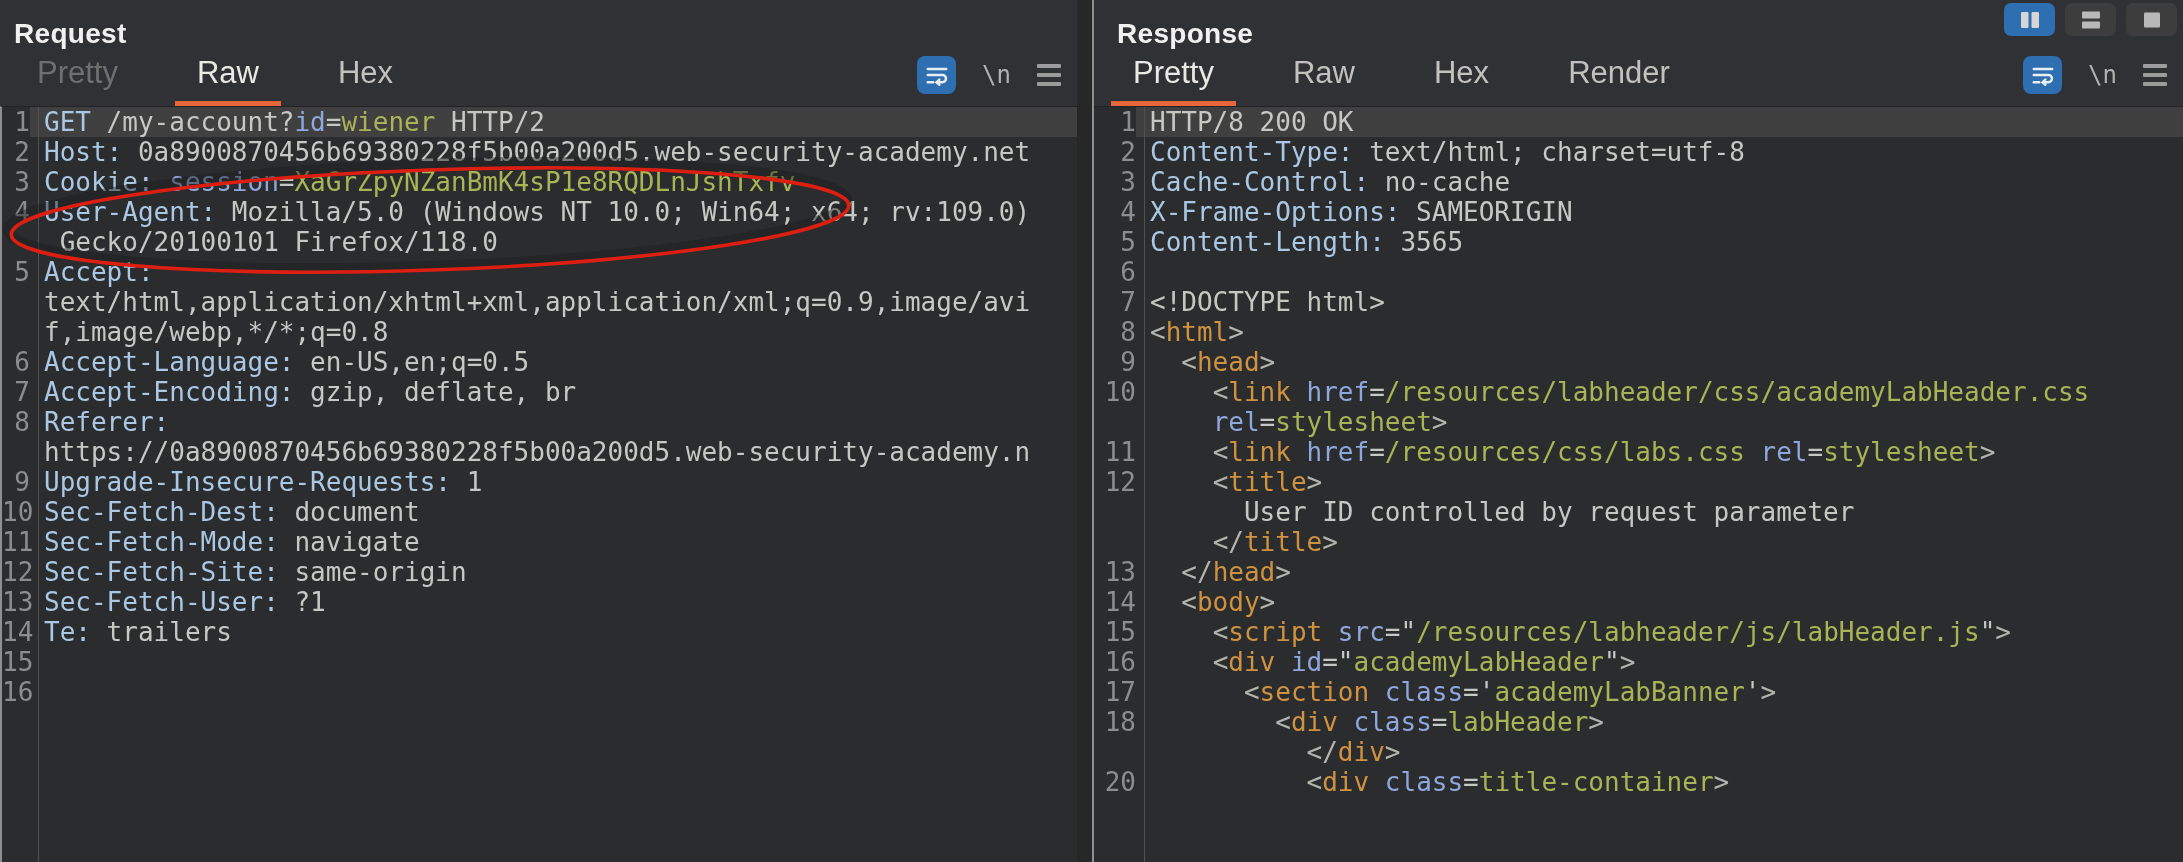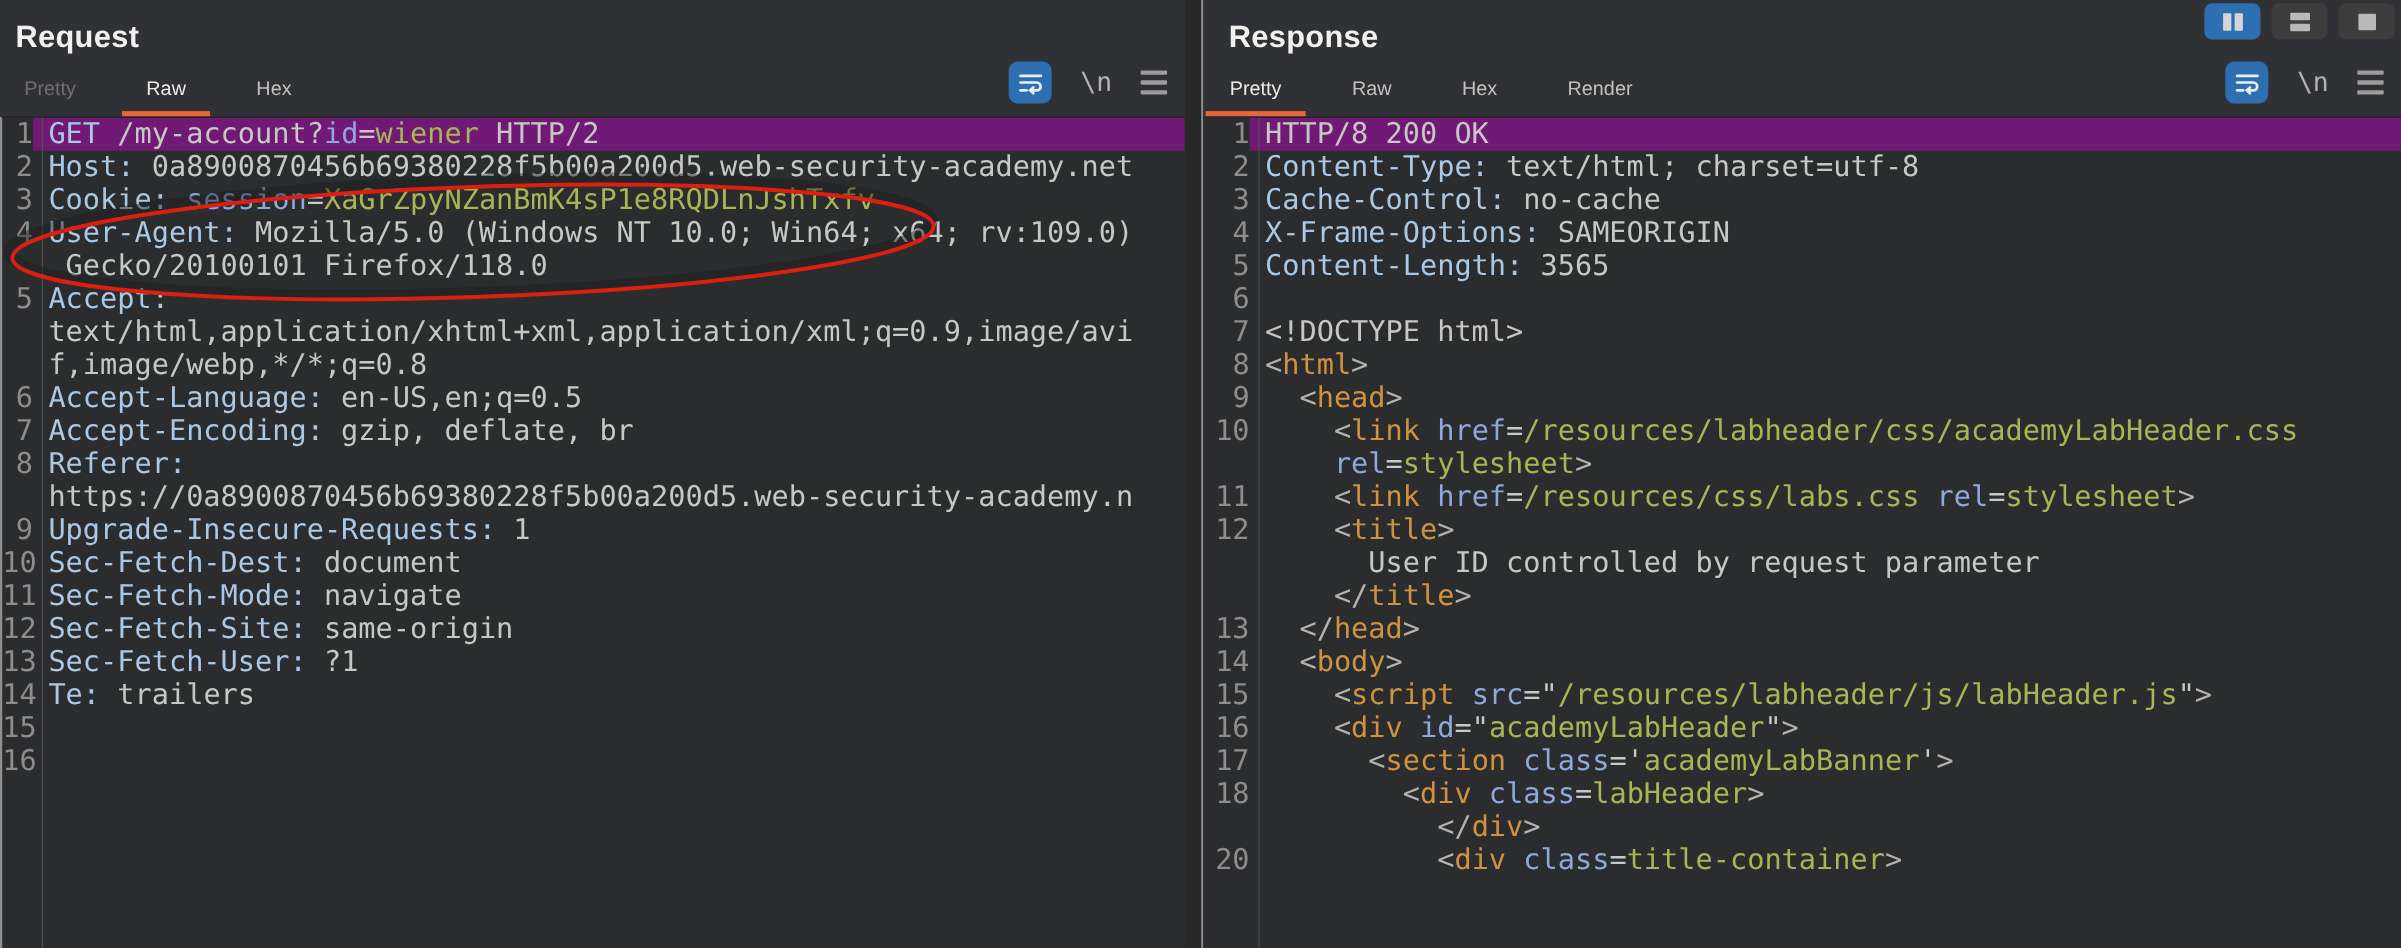--- a/index.html
+++ b/index.html
@@ -18,21 +18,21 @@
   .spacer { width:17px; flex:none; background:#272727; border-right:2px solid #8f8f8f; }
   .panel-right { flex:1; }
 
   .panel-header { padding-top:18px; flex:none; }
   .panel-title { margin:0 0 0 14px; font-size:28px; font-weight:bold; color:#f1f0ee; letter-spacing:.3px; }
   .panel-right .panel-title { margin-left:23px; }
 
   .tab-row { display:flex; align-items:flex-end; height:56px; padding-right:16px; }
   .tabs { display:flex; gap:20px; padding-left:0; }
   .panel-right .tabs { padding-left:2px; }
-  .tab { position:relative; padding:0 22px 15px; font-size:18px; color:#c3c1be; cursor:default; }
+  .tab { position:relative; padding:0 22px 15px; font-size:31px; color:#c3c1be; cursor:default;margin-left:15px; }
   .tab.active { color:#ebe9e6; }
   .tab.active::after { content:""; position:absolute; left:0; right:0; bottom:0; height:5px; background:#e8673a; }
   .tab.disabled { color:#6f6f6f; }
 
   .view-icons { margin-left:auto; display:flex; align-items:center; gap:26px; padding-bottom:12px; }
   .wrap-btn { width:39px; height:38px; background:#2e6fb2; border-radius:8px; display:flex; align-items:center; justify-content:center; }
   .nl-label { font-family:"DejaVu Sans Mono", monospace; font-size:24px; color:#b2b2b2; }
   .menu-btn { display:flex; flex-direction:column; gap:5px; padding:4px 0; }
   .menu-btn i { display:block; width:24px; height:4px; background:#9c9c9c; border-radius:1px; }
 
@@ -45,21 +45,21 @@
   .panel-left .editor { border-left:2px solid #8f8f8f; }
   .editor::before { content:""; position:absolute; top:0; bottom:0; width:1px; background:#515151; }
   .editor.gut-sm::before { left:36px; }
   .editor.gut-lg::before { left:50px; }
 
   .row { display:flex; height:30px; }
   .ln { flex:none; text-align:right; color:#8d8d8d; }
   .gut-sm .ln { width:28px; }
   .gut-lg .ln { width:42px; }
   .code { flex:1; white-space:pre; padding-left:14px; }
-  .row.hl .code { background:#701a75; }
+  .row.hl .code { background:#404040; }
 
   .tk-w { color:#c6c8c4; }   
   .tk-h { color:#aac8e4; }   
   .tk-p { color:#8ea7dd; }   
   .tk-v { color:#a8b455; }   
   .tk-t { color:#cf9240; }   
   .tk-g { color:#b4b4ae; }   
   .tk-d { color:#c7c7c1; }   
 
   

